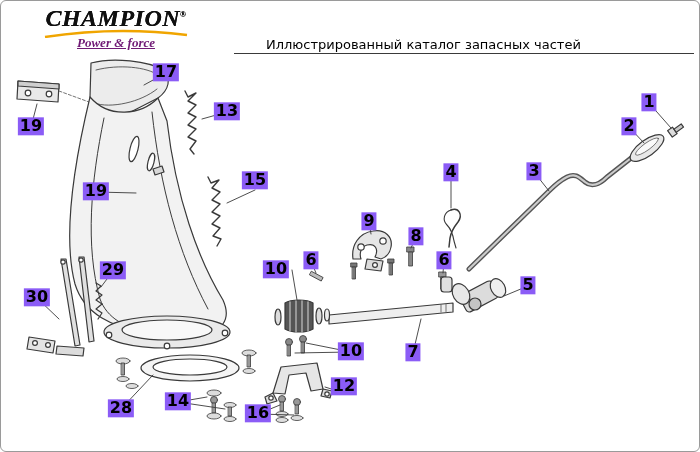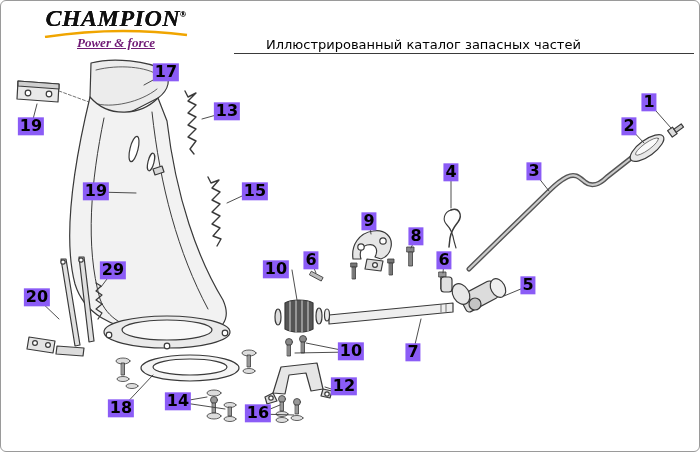--- a/index.html
+++ b/index.html
@@ -253,28 +253,28 @@
       <div class="callout" style="left: 310px; top: 260px;">6</div>
       <div class="callout" style="left: 443px; top: 260px;">6</div>
       <div class="callout" style="left: 412px; top: 352px;">7</div>
       <div class="callout" style="left: 415px; top: 236px;">8</div>
       <div class="callout" style="left: 368px; top: 221px;">9</div>
       <div class="callout" style="left: 275px; top: 269px;">10</div>
       <div class="callout" style="left: 350px; top: 351px;">10</div>
       <div class="callout" style="left: 343px; top: 386px;">12</div>
       <div class="callout" style="left: 257px; top: 413px;">16</div>
       <div class="callout" style="left: 177px; top: 401px; text-align: center;">14</div>
-      <div class="callout" style="left: 254px; top: 191px; text-align: right;">15</div>
+      <div class="callout" style="left: 254px; top: 180px; text-align: right;">15</div>
       <div class="callout" style="left: 226px; top: 111px;">13</div>
       <div class="callout" style="left: 165px; top: 72px;">17</div>
       <div class="callout" style="left: 30px; top: 126px;">19</div>
       <div class="callout" style="left: 95px; top: 191px;">19</div>
-      <div class="callout" style="left: 36px; top: 297px;">20</div>
+      <div class="callout" style="left: 36px; top: 297px;">30</div>
       <div class="callout" style="left: 112px; top: 270px;">29</div>
-      <div class="callout" style="left: 120px; top: 408px;">18</div>
+      <div class="callout" style="left: 120px; top: 408px;">28</div>
     </div>
 
   <div class="header">
     <div class="logo">
       <div class="brand"><span>CHAMPION</span><sup>®</sup></div>
       <svg class="swoosh" width="150" height="9">
         <path d="M4,8 Q75,-3 146,6" fill="none" stroke-width="2.5" stroke="#f0a500"></path>
       </svg>
       <div class="tagline-row">
         <span class="tagline">Power &amp; force</span>

